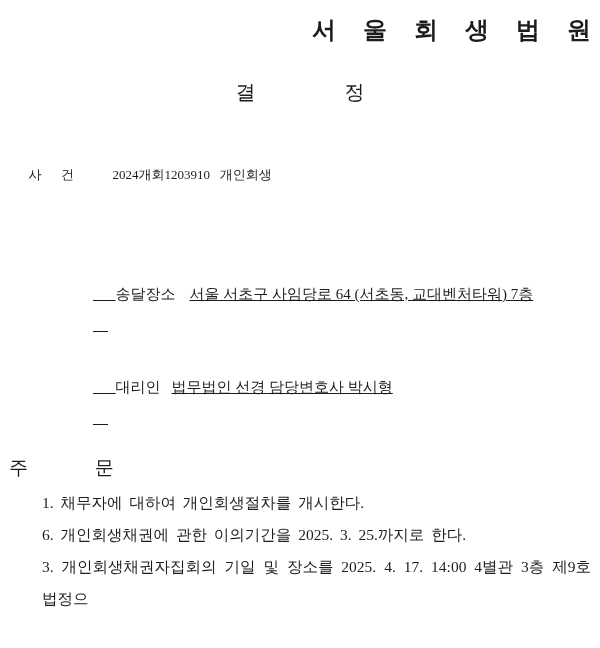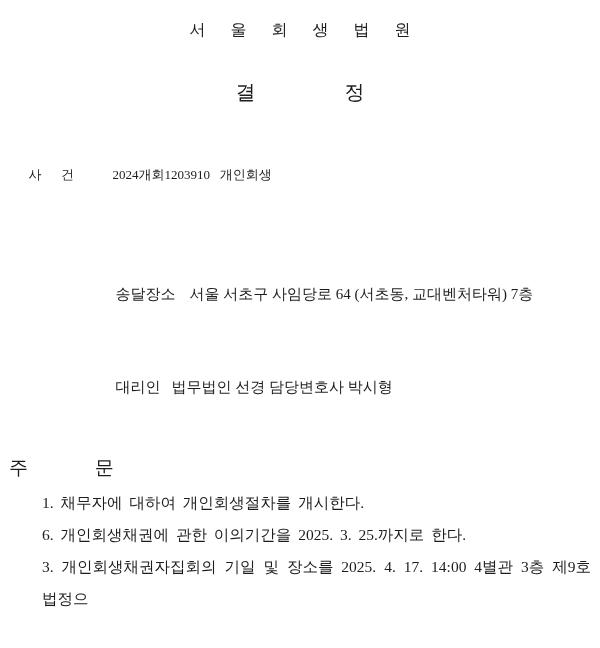--- a/index.html
+++ b/index.html
@@ -12,23 +12,23 @@
     overflow: hidden;
   }
   .page {
     width: 600px;
     height: 648px;
     padding: 16px 9px 0 9px;
     background: #ffffff;
   }
   
   .court-name {
-    text-align: center;
-    font-size: 16px;
-    font-weight: normal;
+    text-align: right;
+    font-size: 24px;
+    font-weight: bold;
     line-height: 28px;
     white-space: pre;
     word-spacing: 21px;
   }
   
   .doc-title {
     margin-top: 34px;
     text-align: center;
     font-size: 20px;
     font-weight: normal;
@@ -40,21 +40,21 @@
   .meta { margin-top: 24px; font-size: 13px; }
   .meta-row { line-height: 30px; white-space: pre; }
   .field-label {
     display: inline-block;
     width: 84px;
     white-space: pre;
   }
   .field-value { white-space: pre; }
   
   .party-block { margin-top: 28px; margin-left: 84px; font-size: 15px; }
-  .party-row { line-height: 31px; white-space: pre; }
+  .party-row { line-height: 31px; white-space: pre; text-decoration: underline; }
   .party-label { display: inline-block; margin-right: 14px; }
   .party-label-inline { display: inline-block; margin-right: 11px; }
   
   .section-heading {
     text-align: left;
     font-size: 19px;
     font-weight: normal;
     line-height: 28px;
     white-space: pre;
     word-spacing: 62px;

